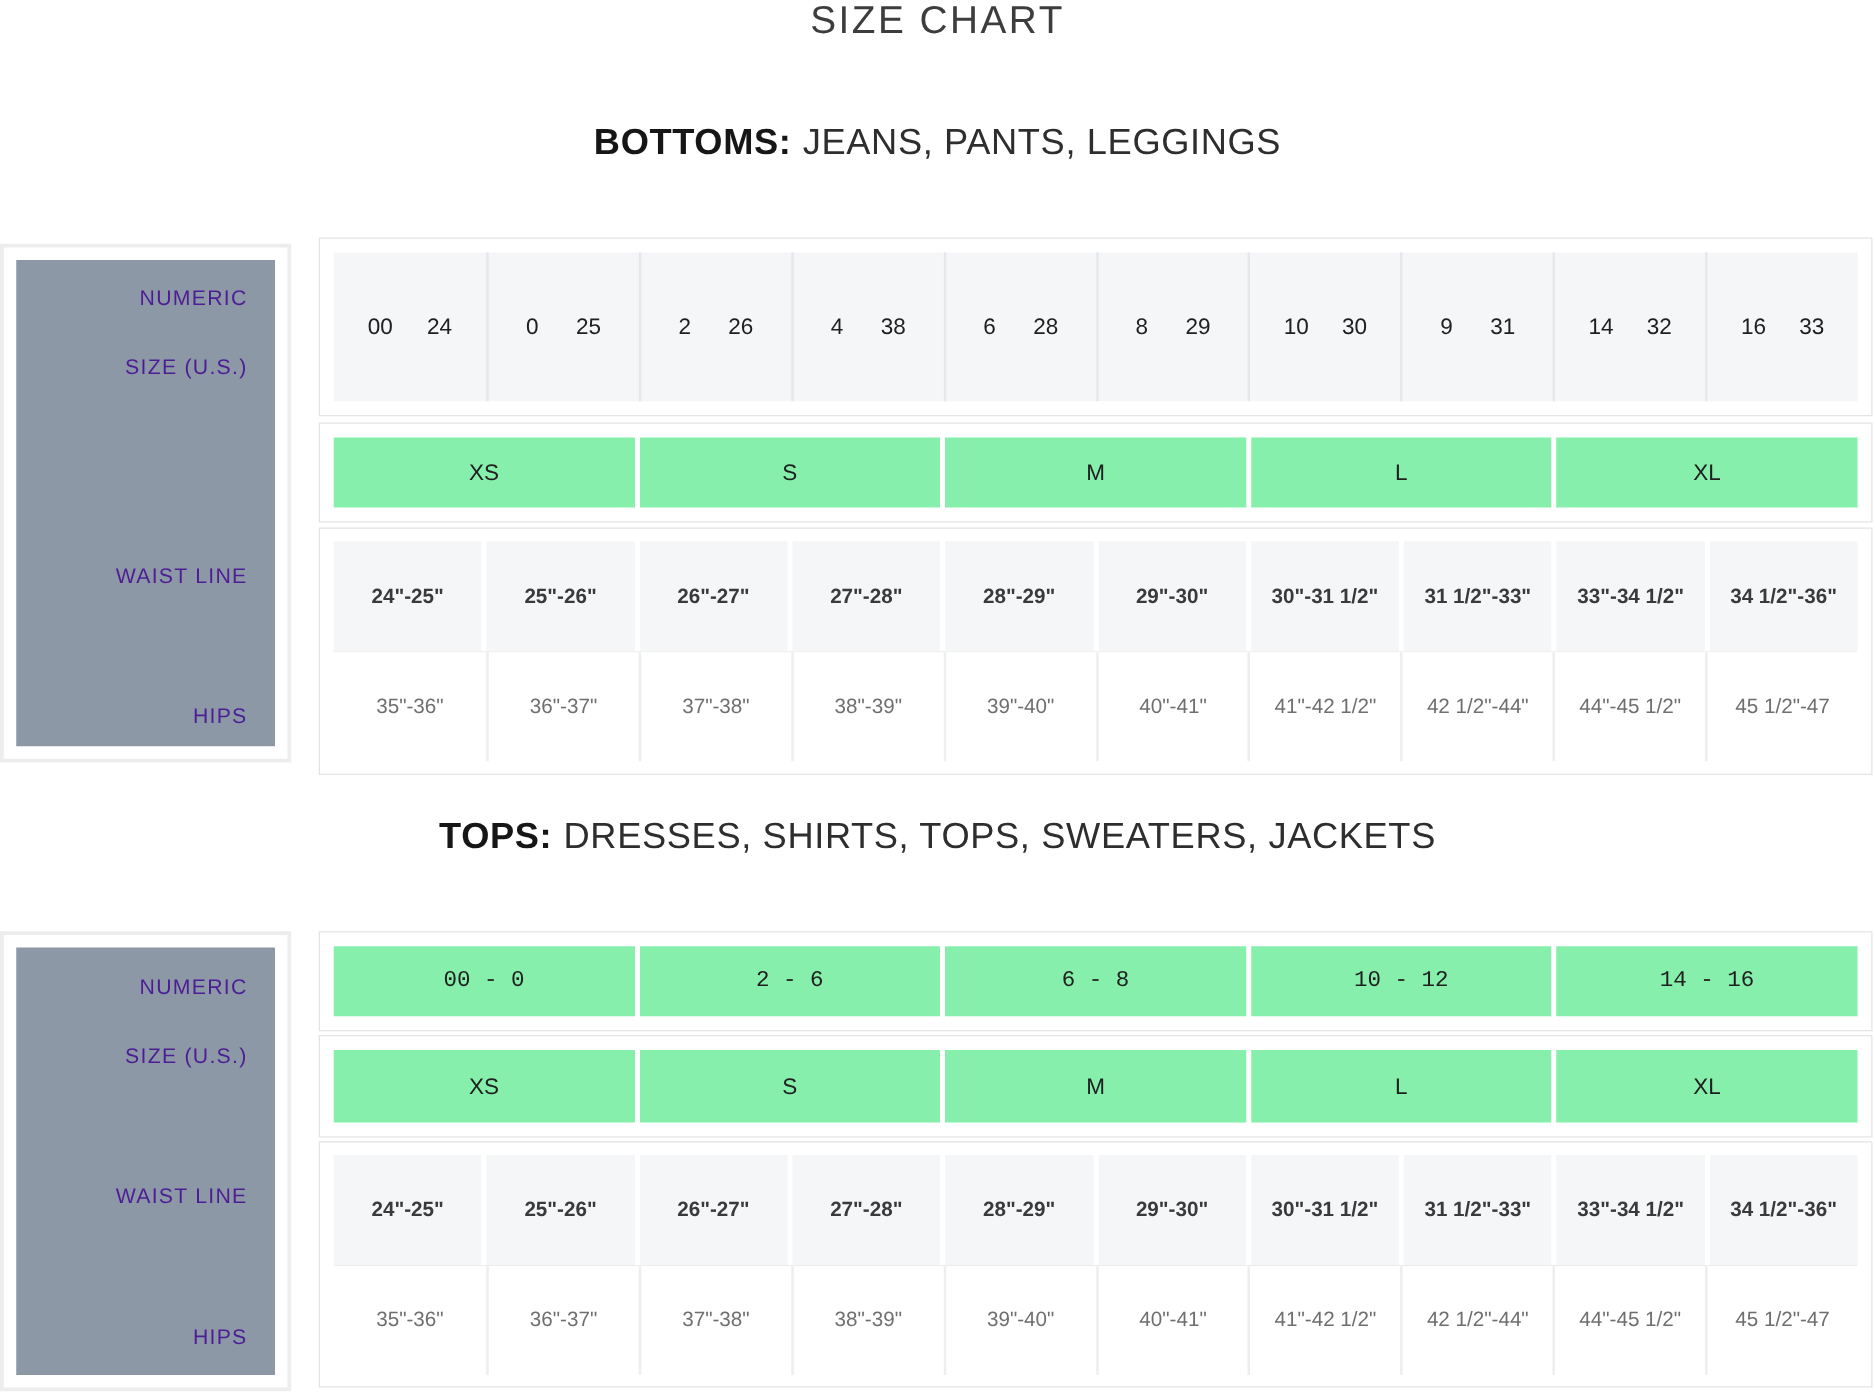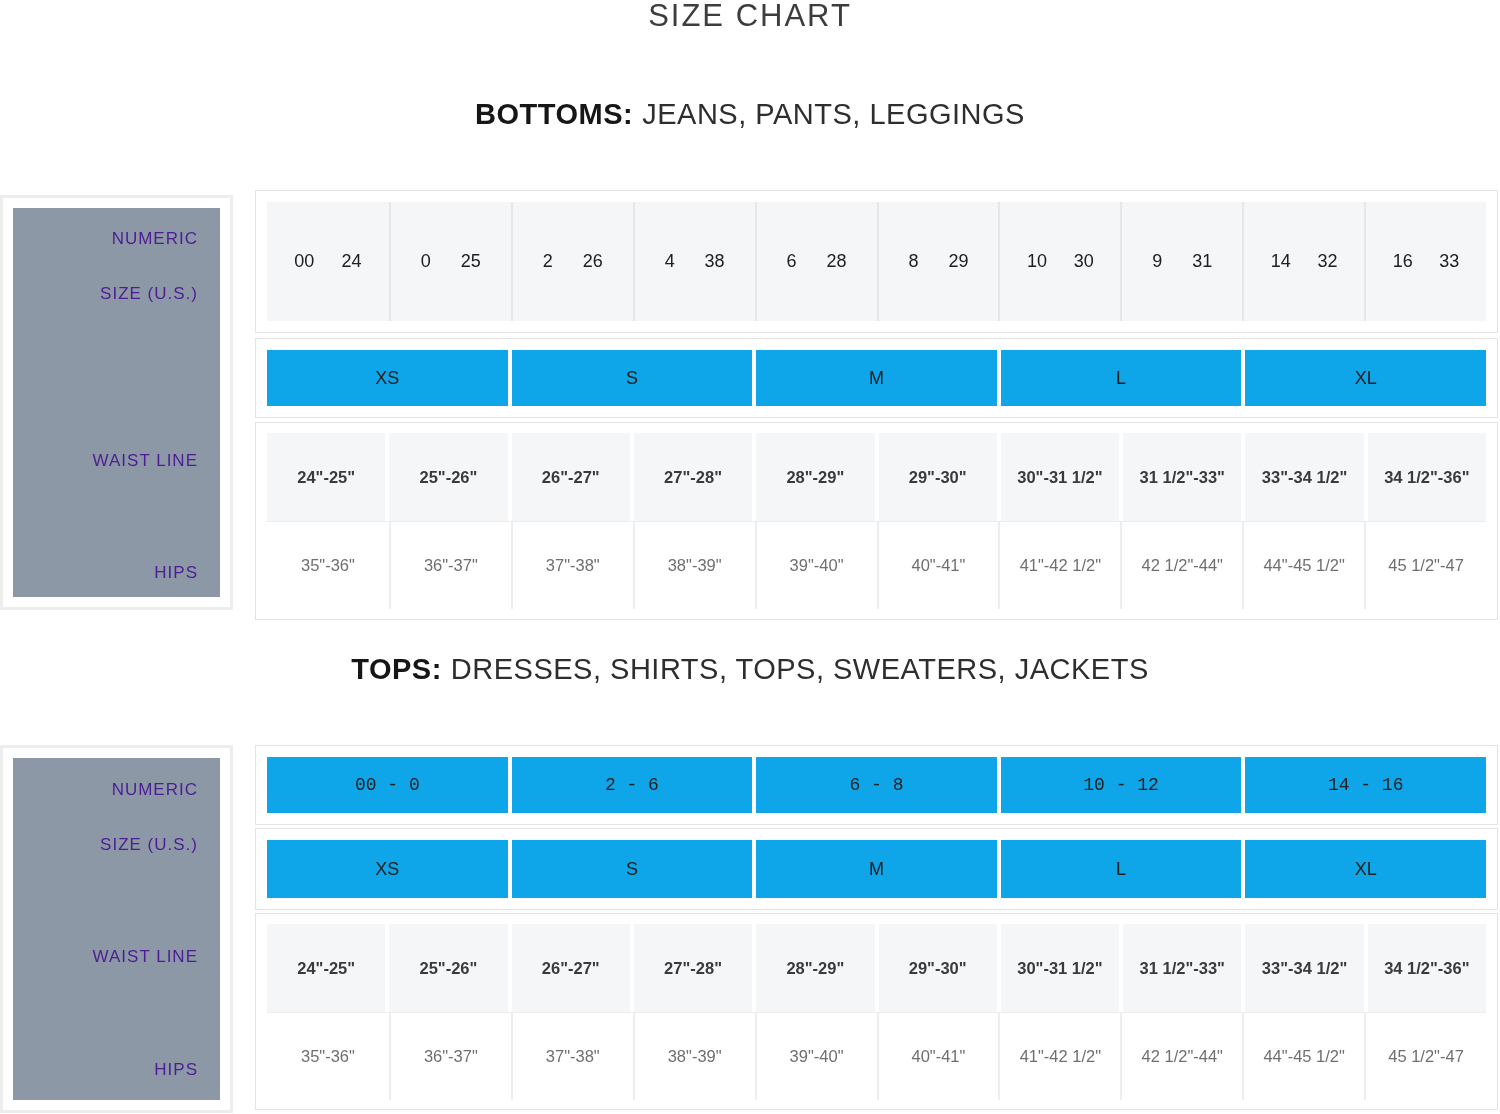--- a/index.html
+++ b/index.html
@@ -49,21 +49,21 @@
   .grid5  { display:grid; grid-template-columns:repeat(5,1fr); height:100%; gap:4px; }
 
   .numcell {
     background:#f5f6f8; display:flex; flex-direction:row;
     justify-content:space-evenly; align-items:center;
     font-size:18px; color:#202020;
   }
   .numgrid .numcell + .numcell { border-left:2px solid #e5e7ea; }
 
   .lettercell, .topnumcell {
-    background:#0ea5e9; display:flex; justify-content:center; align-items:center;
+    background:#86efac; display:flex; justify-content:center; align-items:center;
     font-size:18px; color:#202020;
   }
 
   .waistgrid { height:88px; gap:4px; grid-template-columns:repeat(10,1fr); display:grid; }
   .waistcell {
     background:#f5f6f8; display:flex; justify-content:center; align-items:center;
     text-align:center; font-size:16.5px; font-weight:700; color:#3a3a3a;
     line-height:1.75; padding:0 13px;
   }
   .hipsgrid {

